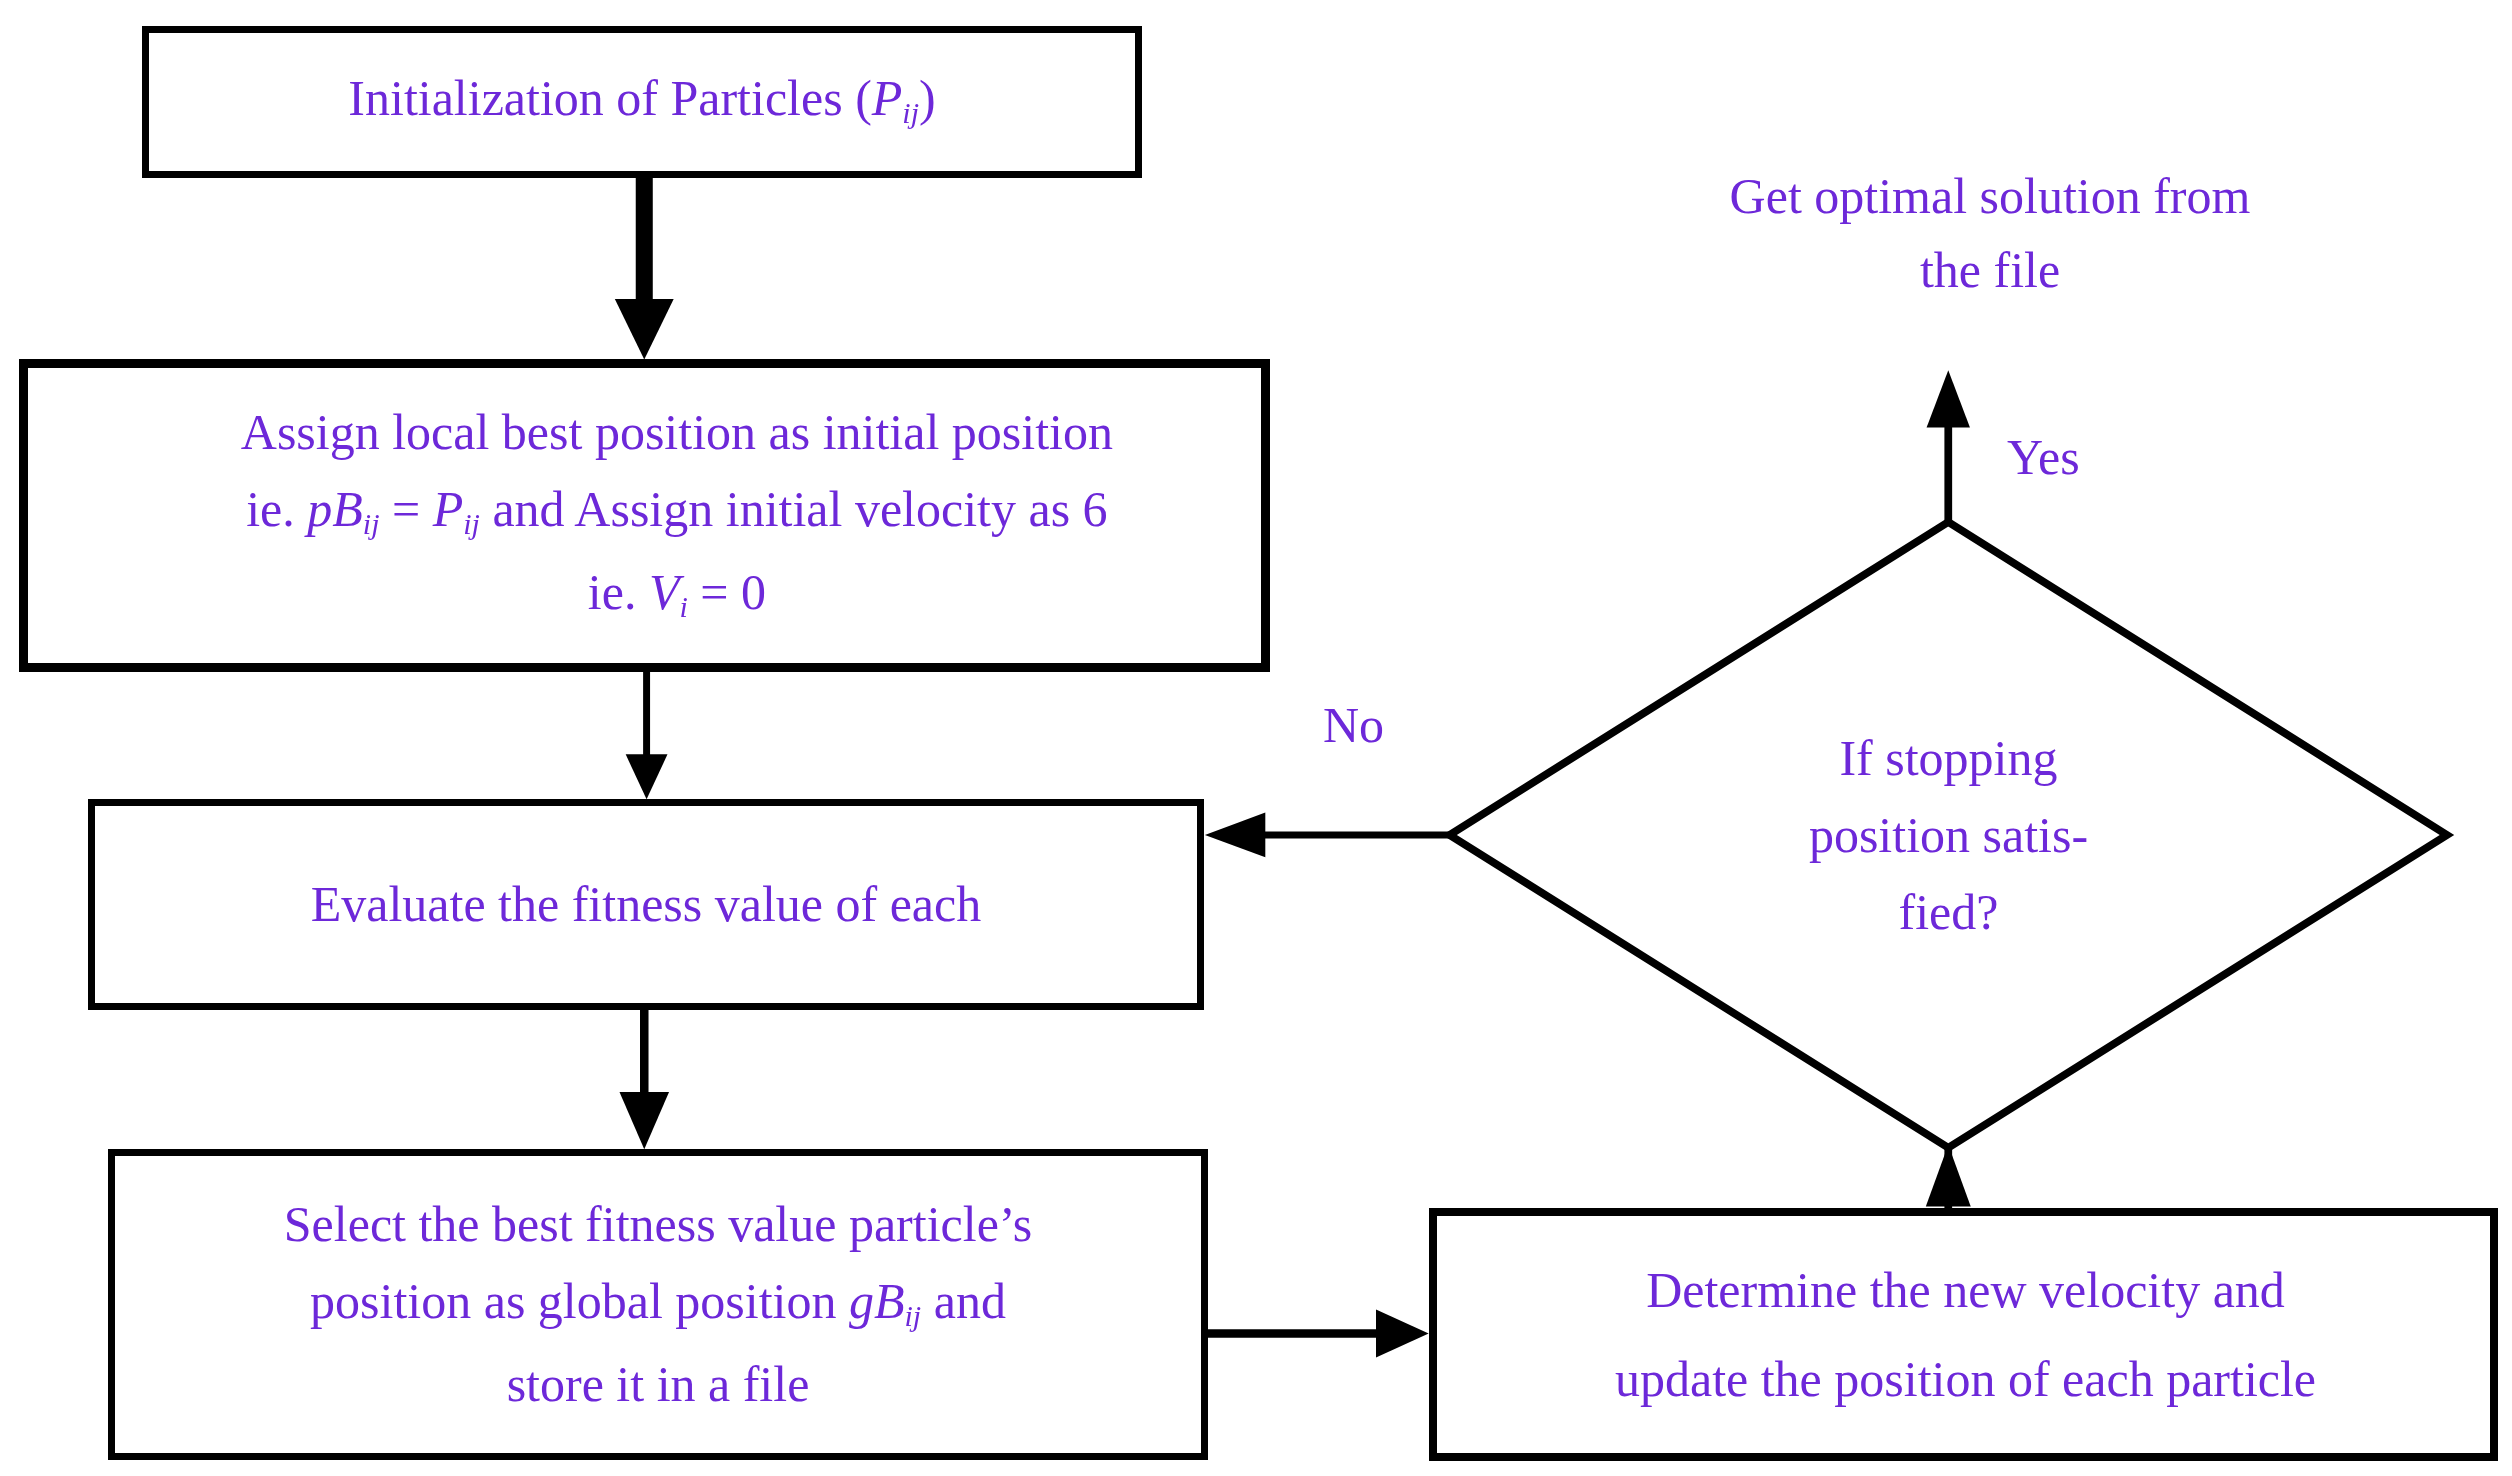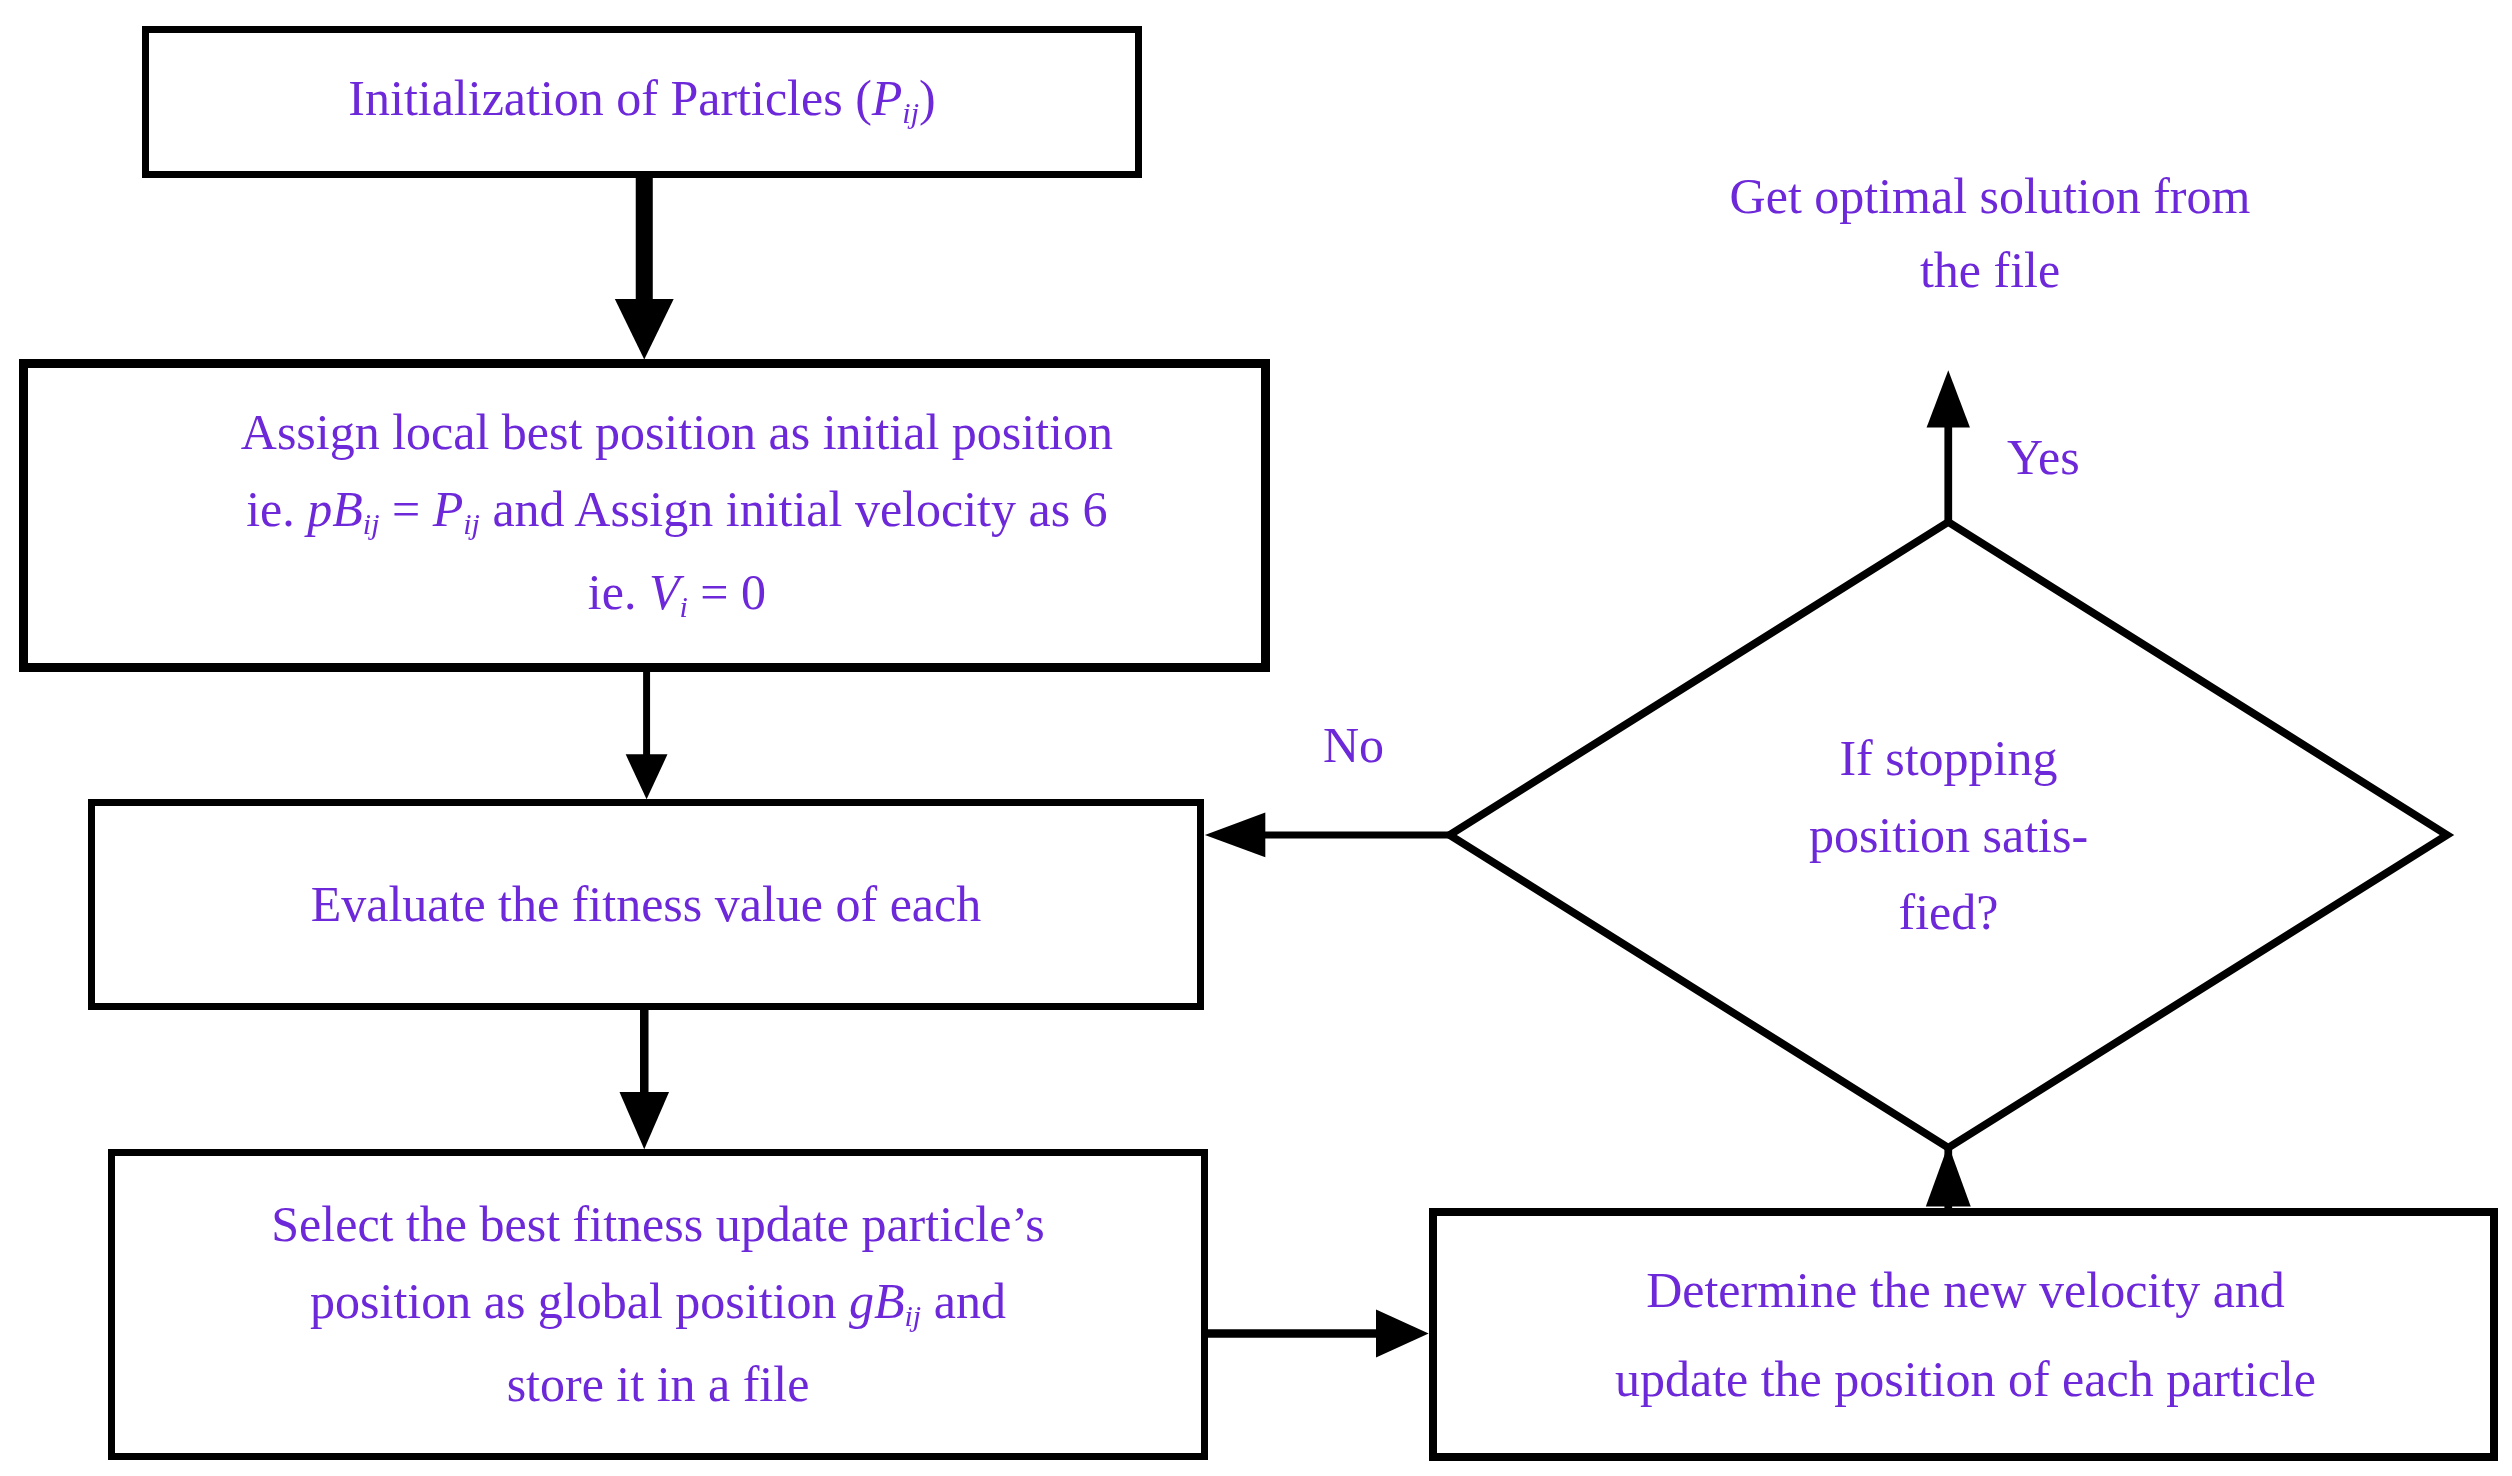--- a/index.html
+++ b/index.html
@@ -102,21 +102,21 @@
     <div><span>Assign local best position as initial position</span></div>
     <div><span>ie. </span><span class="i">pB</span><span class="isub">ij</span><span> = </span><span class="i">P</span><span class="isub">ij</span><span> and Assign initial velocity as 6</span></div>
     <div><span>ie. </span><span class="i">V</span><span class="isub">i</span><span> = 0</span></div>
   </div>
 
   <div class="nodetext" style="left:88px;top:799px;width:1116px;height:211px;text-align:center;">
     <div><span>Evaluate the fitness value of each</span></div>
   </div>
 
   <div class="nodetext" style="left:108px;top:1149px;width:1100px;height:311px;">
-    <div><span>Select the best fitness update particle’s</span></div>
+    <div><span>Select the best fitness value particle’s</span></div>
     <div><span>position as global position </span><span class="i">gB</span><span class="isub">ij</span><span> and</span></div>
     <div><span>store it in a file</span></div>
   </div>
 
   <div class="nodetext" style="left:1429px;top:1208px;width:1073px;height:253px;gap:12px;">
     <div><span>Determine the new velocity and</span></div>
     <div><span>update the position of each particle</span></div>
   </div>
 
   <div class="nodetext" style="left:1450px;top:522px;width:997px;height:626px;">
@@ -124,16 +124,16 @@
     <div><span>position satis-</span></div>
     <div><span>fied?</span></div>
   </div>
 
   <div class="nodetext" style="left:1471px;top:151px;width:1038px;height:163px;line-height:74px;">
     <div><span>Get optimal solution from</span></div>
     <div><span>the file</span></div>
   </div>
 
   <div class="label" style="left:2007px;top:432px;">Yes</div>
-  <div class="label" style="left:1323px;top:720px;text-align:right;">No</div>
+  <div class="label" style="left:1323px;top:700px;text-align:right;">No</div>
 
 </div>
 
 
 </body></html>

